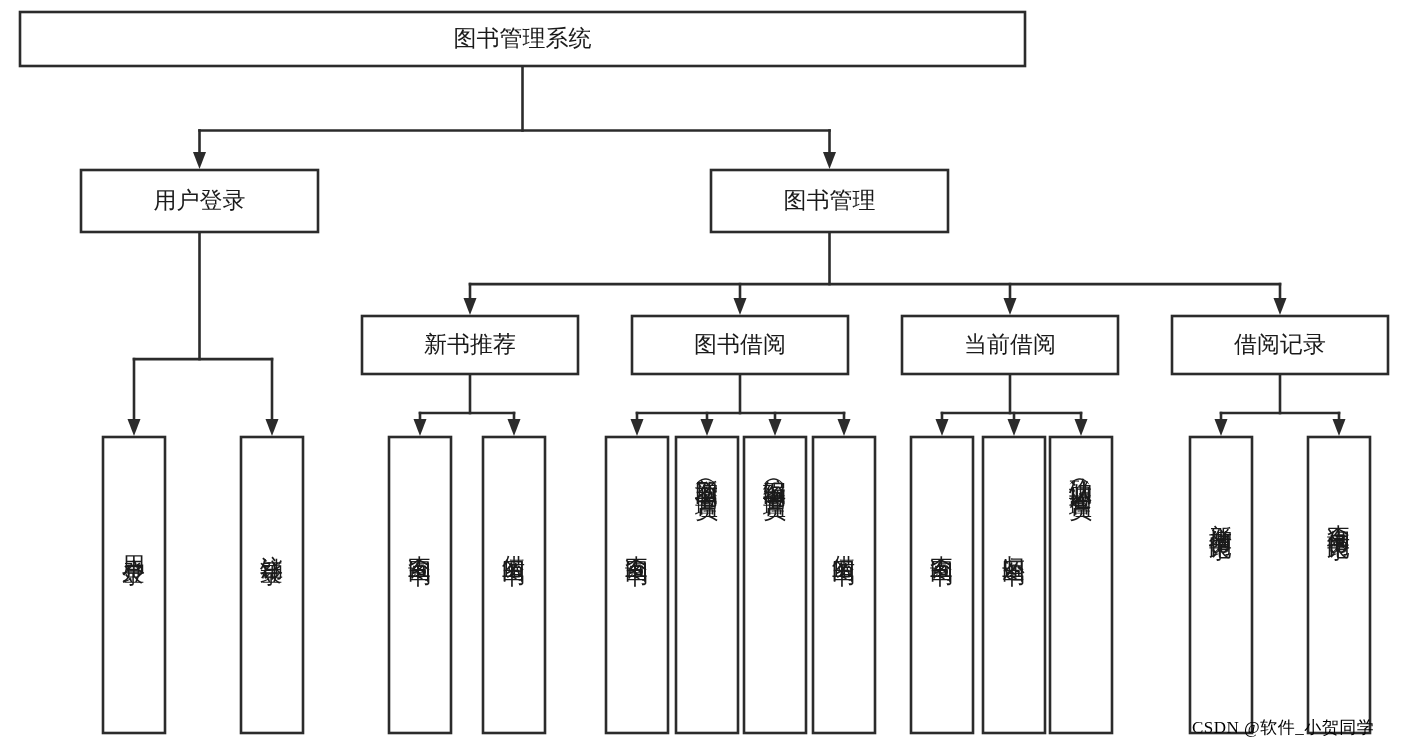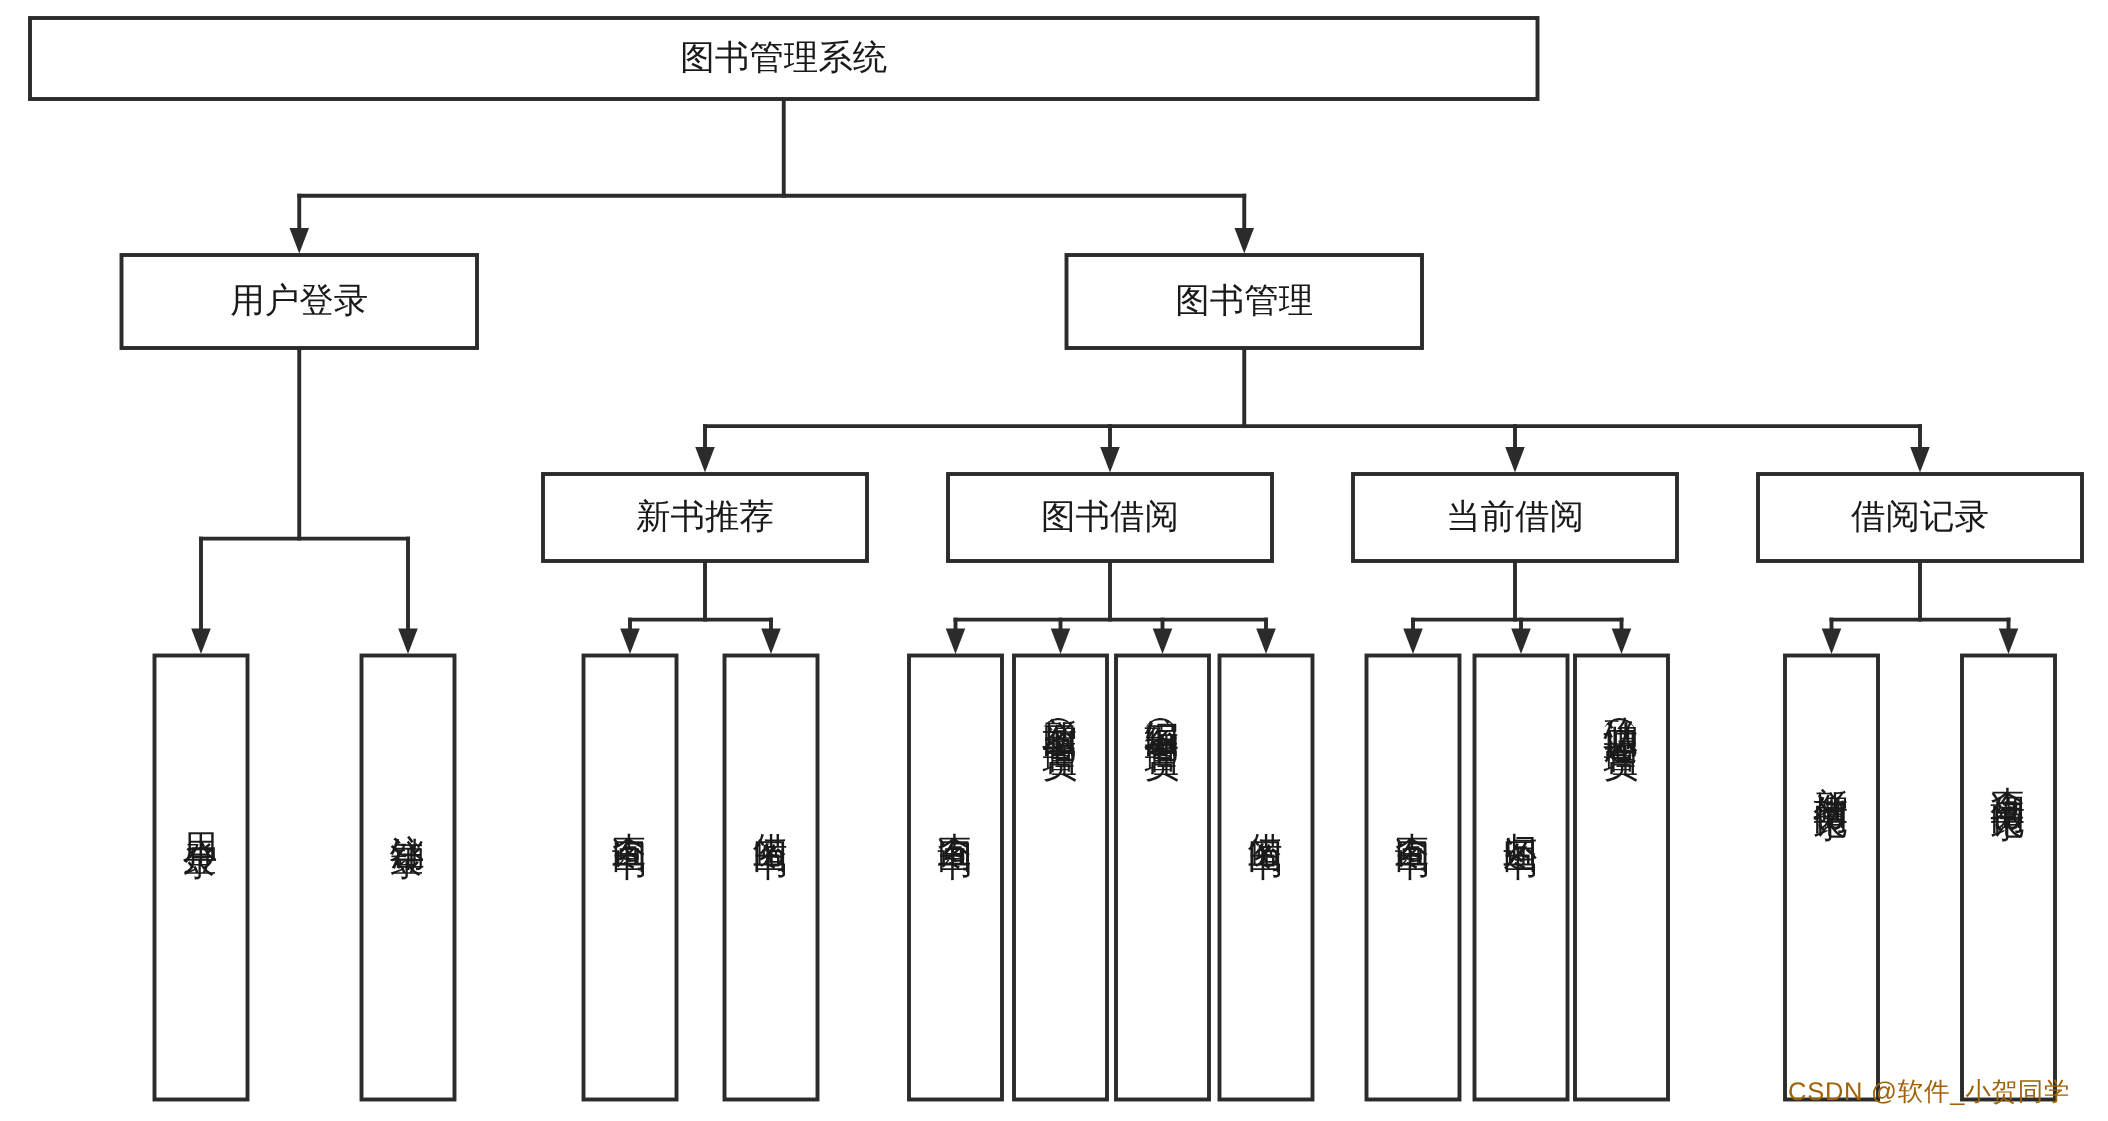--- a/index.html
+++ b/index.html
@@ -53,23 +53,23 @@
     font-family: "Liberation Sans", "DejaVu Sans", sans-serif;
     font-size: 23px;
     fill: #1a1a1a;
     writing-mode: vertical-rl;
     text-orientation: upright;
     text-anchor: middle;
     letter-spacing: 3px;
   }
   .watermark {
     position: absolute;
-    font-family: Liberation Sans, sans-serif;
+    font-family: Liberation Serif, serif;
     font-size: 17px;
-    color: #a16207;
+    color: #000000;
     white-space: nowrap;
     left: 1192px;
     top: 716px;
     letter-spacing: 0.5px;
   }
 </style>
 </head>
 <body>
 
 <div id="diagram-root">

